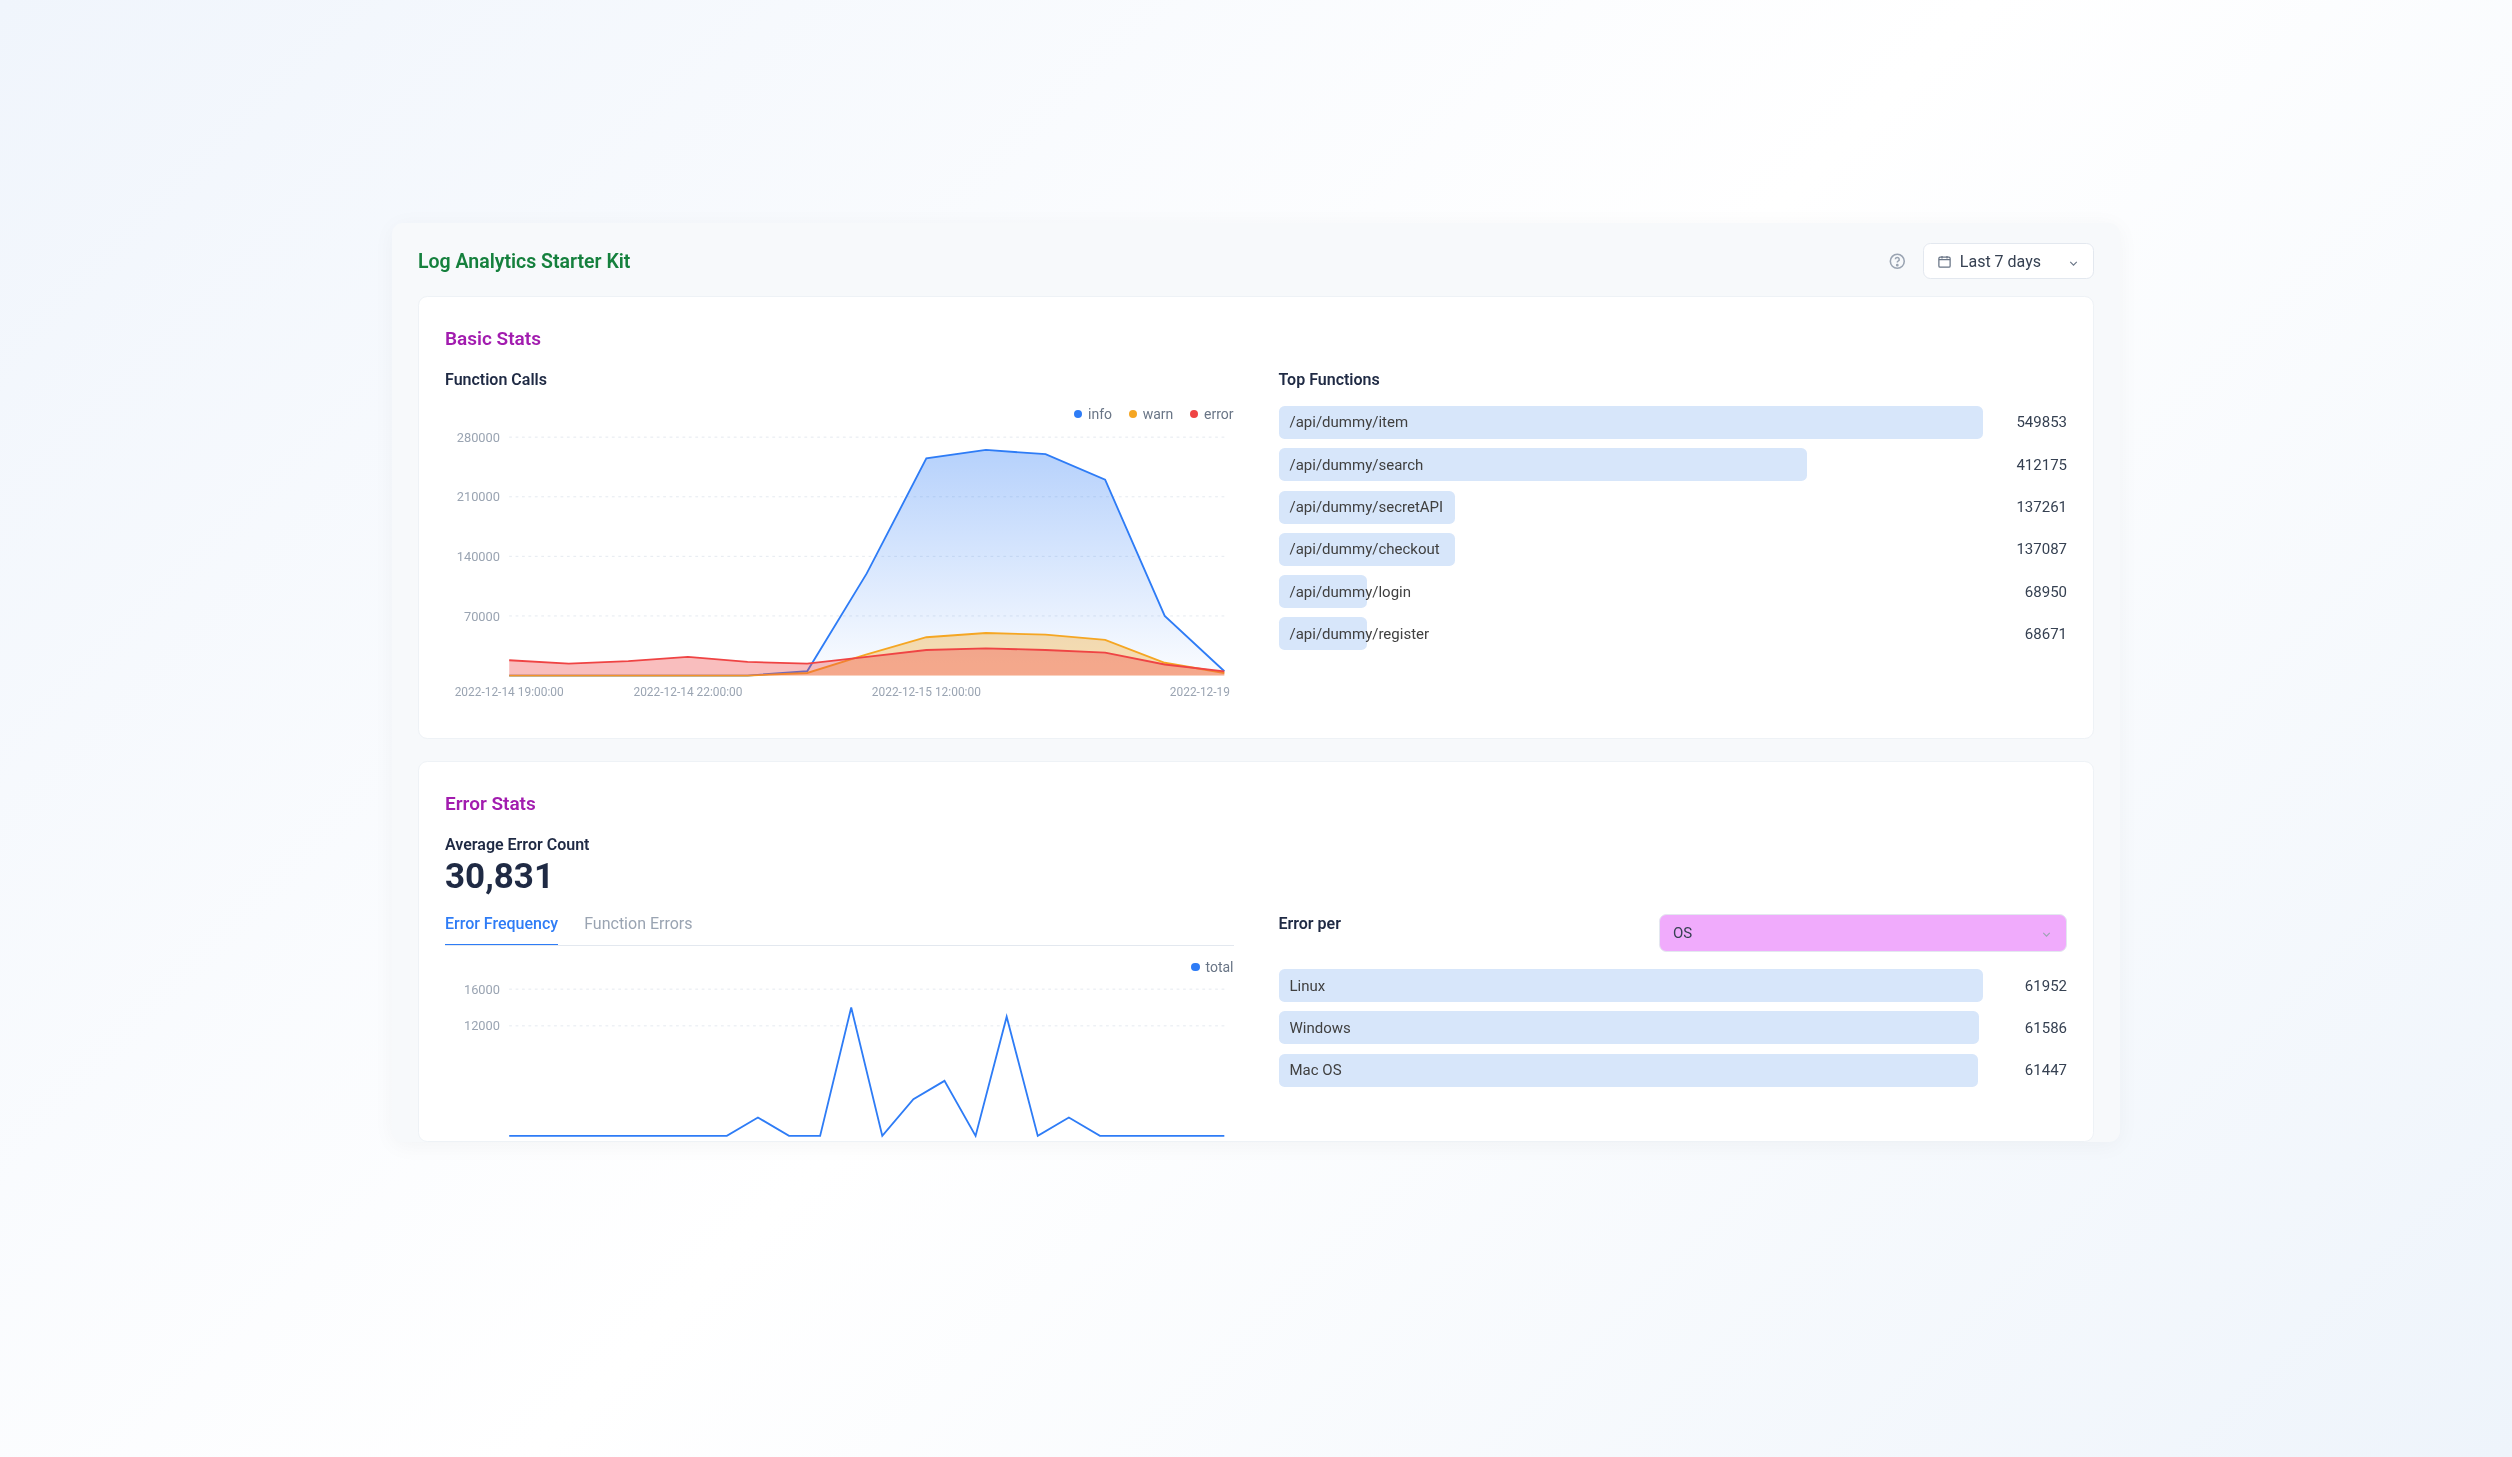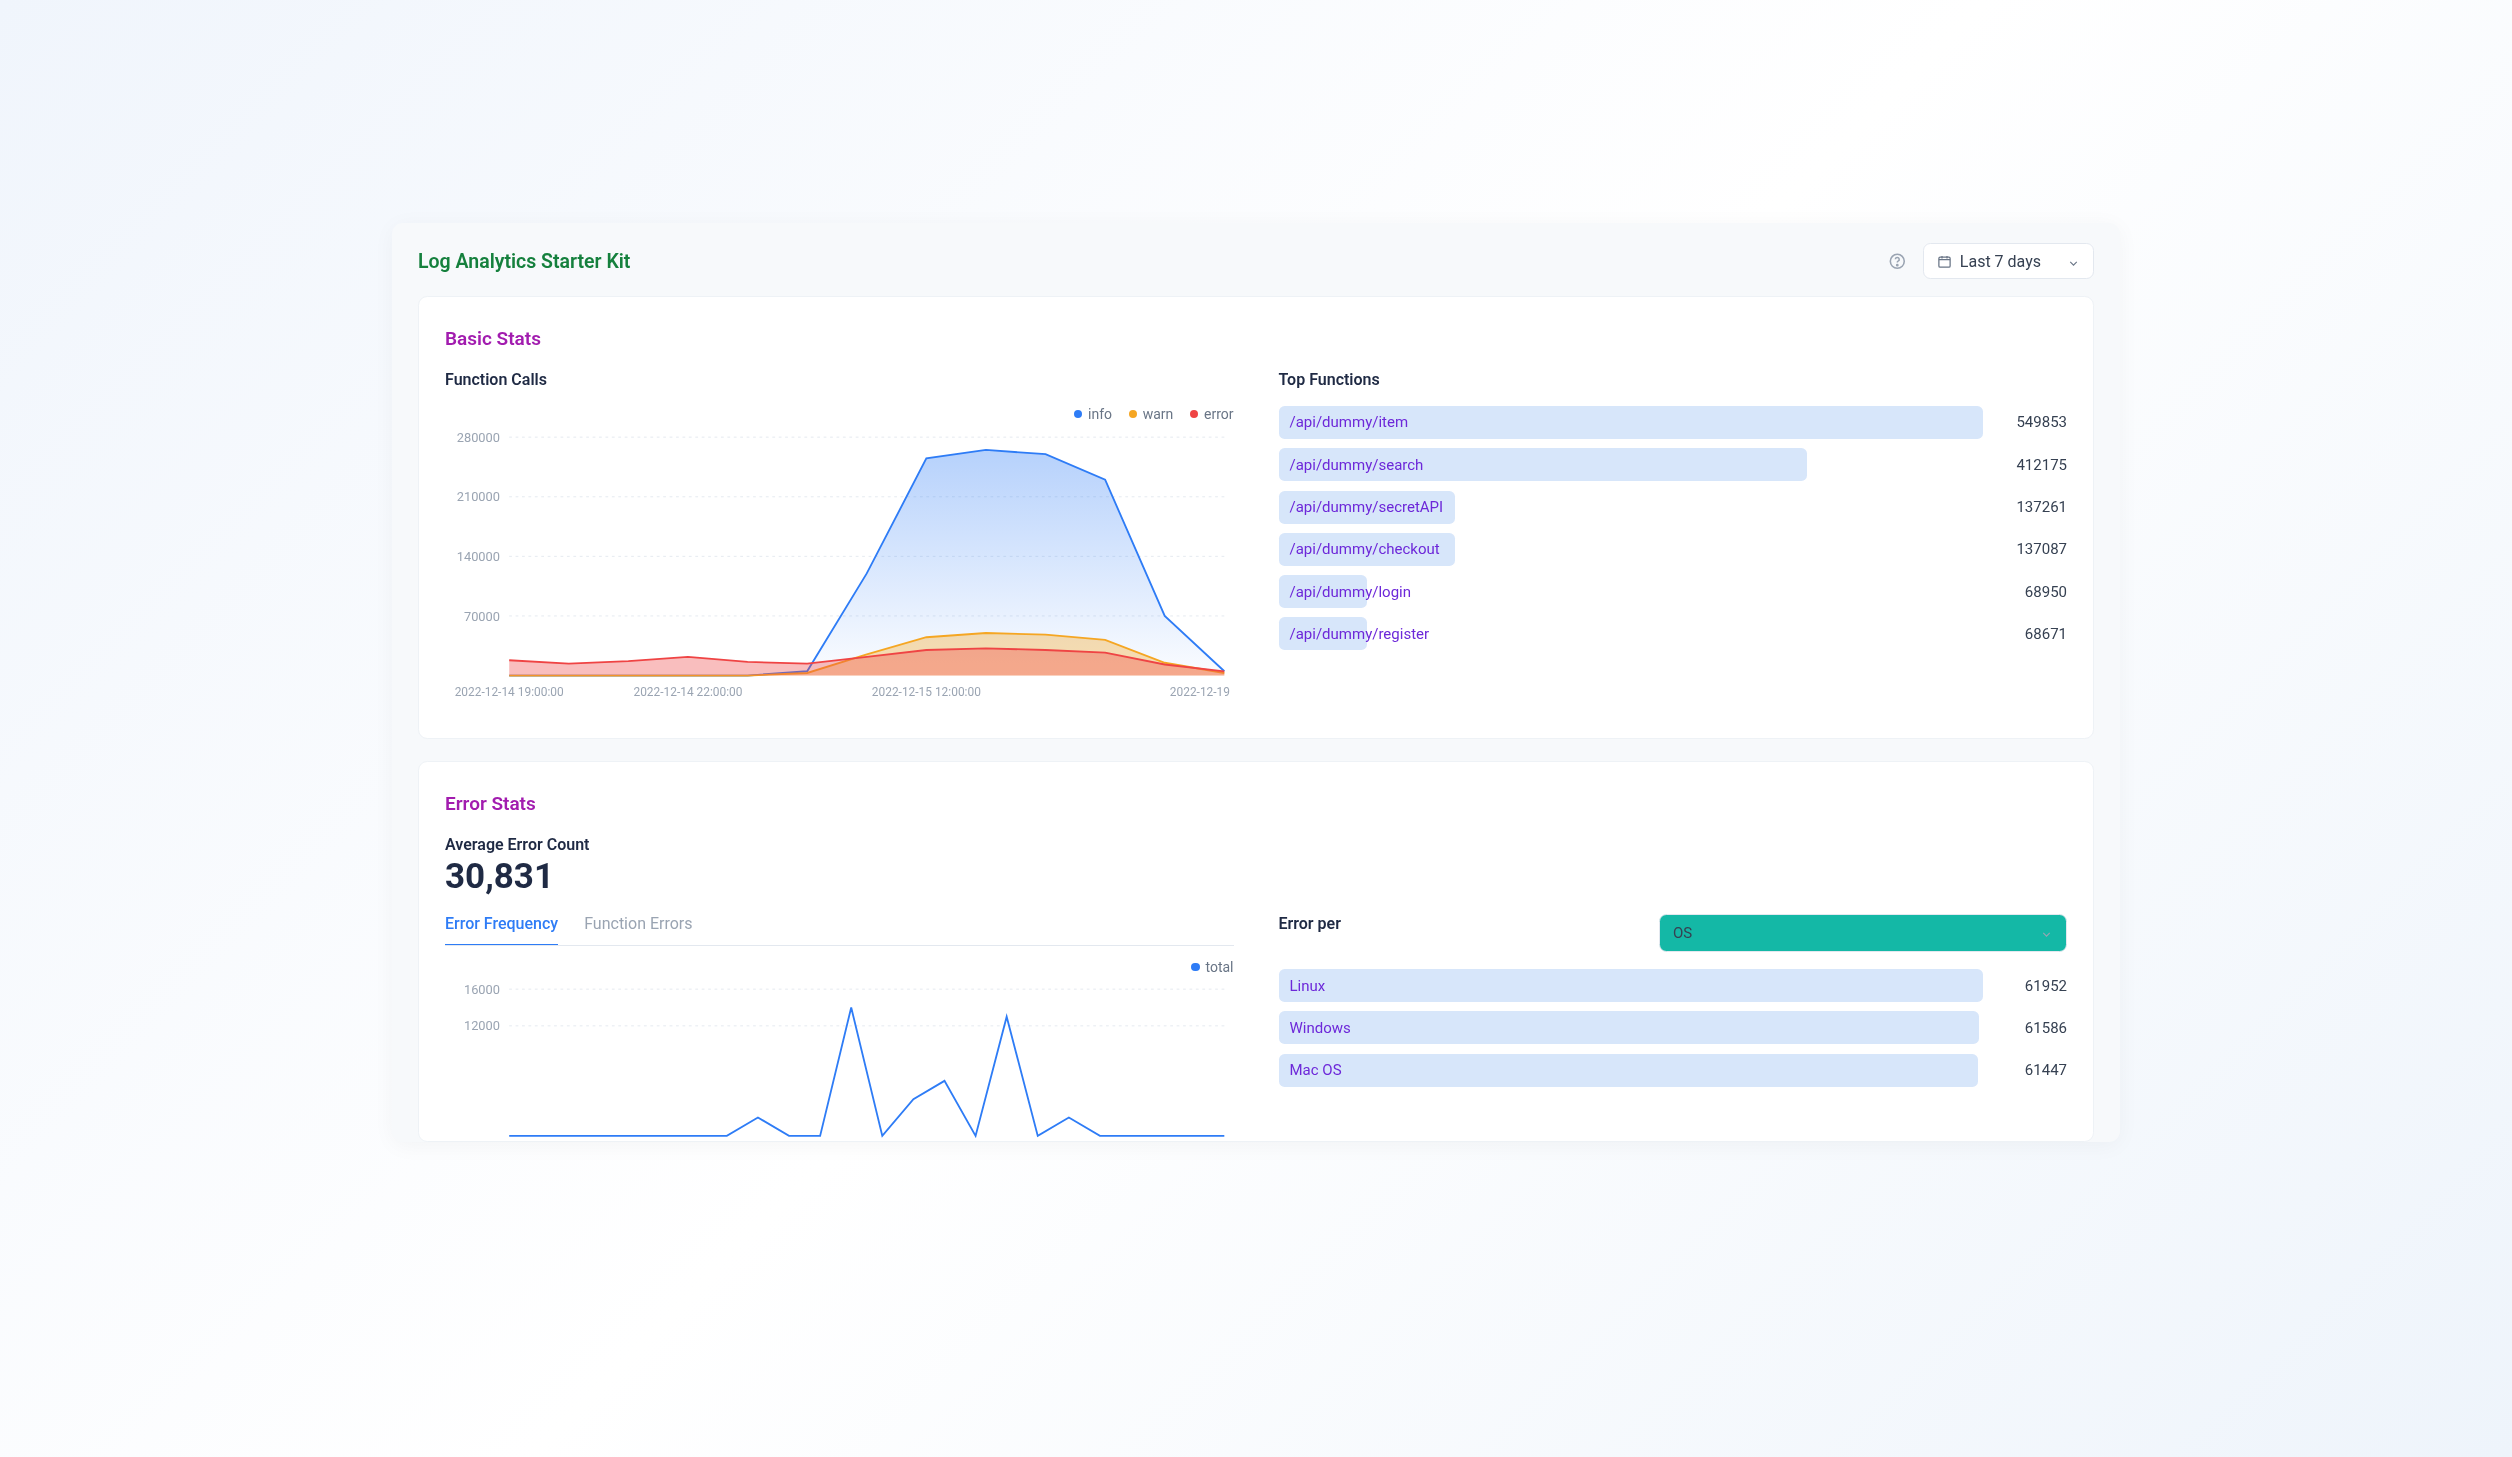--- a/index.html
+++ b/index.html
@@ -93,34 +93,34 @@
 .chart-svg { width: 100%; height: auto; }
 .gridline { stroke:#e3e8ef; stroke-dasharray:3 4; stroke-width:1; }
 
 .bars { display:flex; flex-direction:column; gap:9.3px; }
 .bar-row { display:flex; align-items:center; gap:18.6px; }
 .bar-track { flex:1; height:33px; border-radius:5.6px; position:relative; }
 .bar-fill {
   position:absolute; left:0; top:0; bottom:0;
   background:#d7e6fa; border-radius:5.6px;
   display:flex; align-items:center; padding-left:11px;
-  font-size:15px; color:#6d28d9; white-space:nowrap;
+  font-size:15px; color:#404040; white-space:nowrap;
 }
 .bar-value { font-size:15px; color:#364152; min-width:65px; text-align:right; }
 
 .stat-label { font-size:16px; font-weight:600; color:#1f2a44; }
 .stat-value { font-size:35px; font-weight:700; color:#1f2a44; margin-top:1.9px; margin-bottom:16.7px; }
 .tabs { display:flex; gap:26px; border-bottom:0.9px solid #e3e8ef; margin-bottom:13px; }
 .tab { padding:0 0 11px; font-size:16px; color:#9aa4b2; cursor:pointer; }
 .tab.active { color:#2e7cf6; border-bottom:1.9px solid #2e7cf6; font-weight:500;}
 .error-per-row { display:flex; align-items:flex-start; justify-content:space-between; margin-bottom:16.7px; }
 .error-per-label { font-size:16px; font-weight:600; color:#1f2a44; }
 .select {
   display:flex; align-items:center; justify-content:space-between;
-  width:408px; background:#14b8a6; border:0.9px solid #e3e8ef; border-radius:7.4px;
+  width:408px; background:#f0abfc; border:0.9px solid #e3e8ef; border-radius:7.4px;
   padding:9.3px 13px; font-size:15px; color:#364152; cursor:pointer;
 }
 .select .chev { width:13px; height:13px; color:#9aa4b2; }
 .card-error { margin-bottom: 0; padding-bottom: 0; overflow:hidden; height: 381px;}
 </style>
 </head>
 <body>
 
 <div class="dashboard">
   <div class="header">

